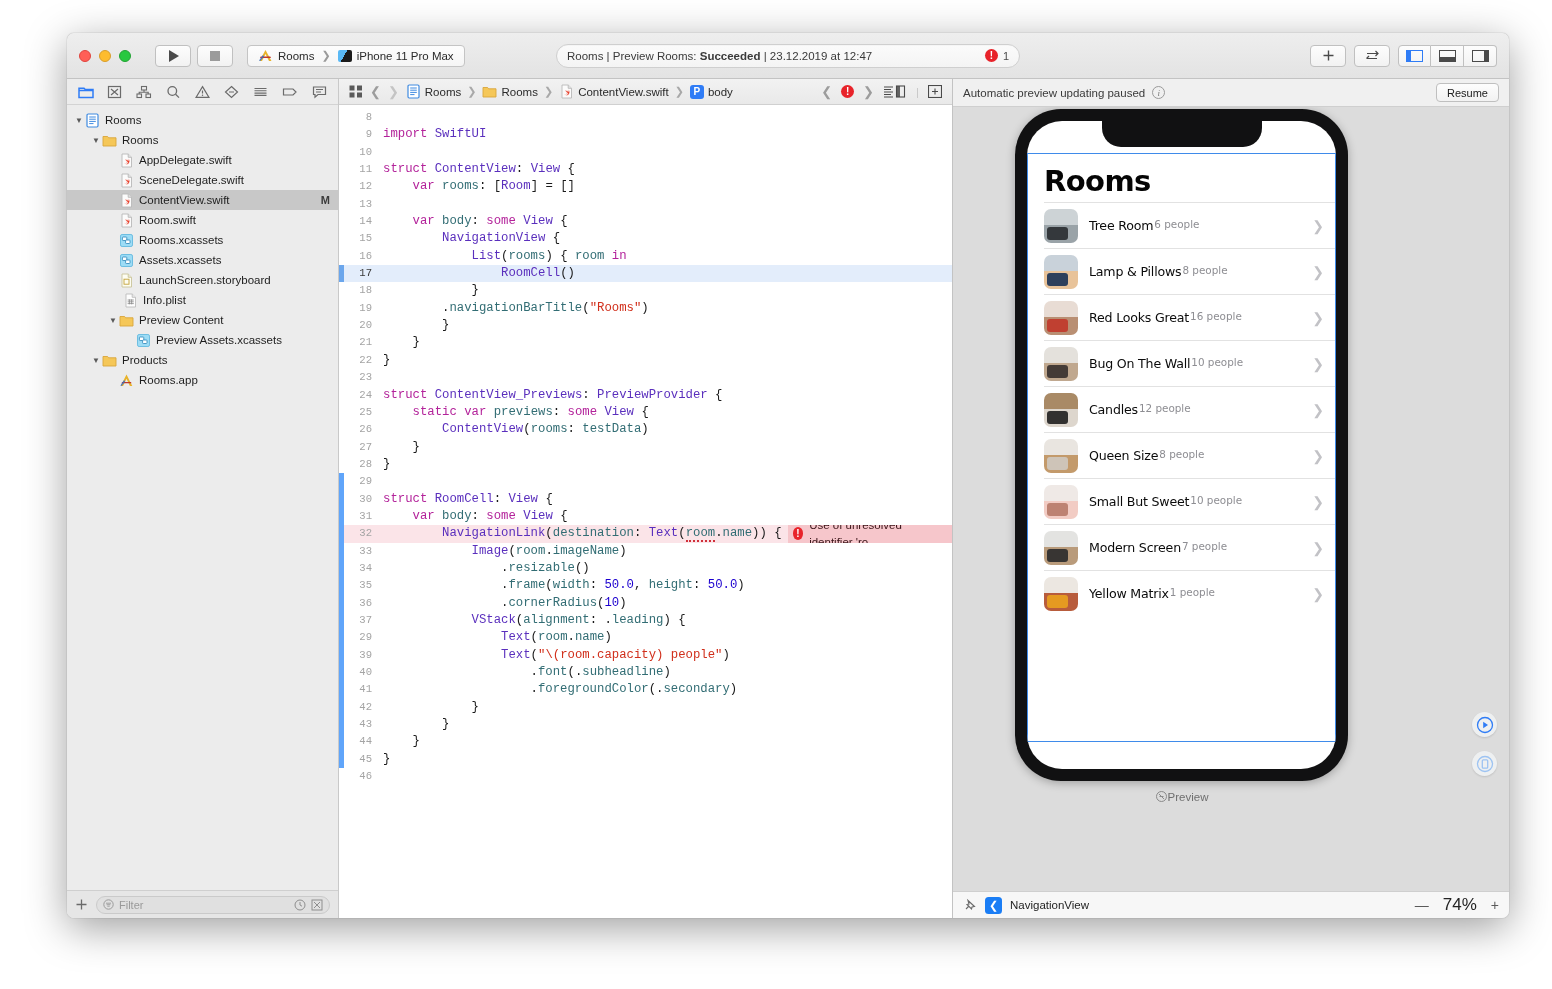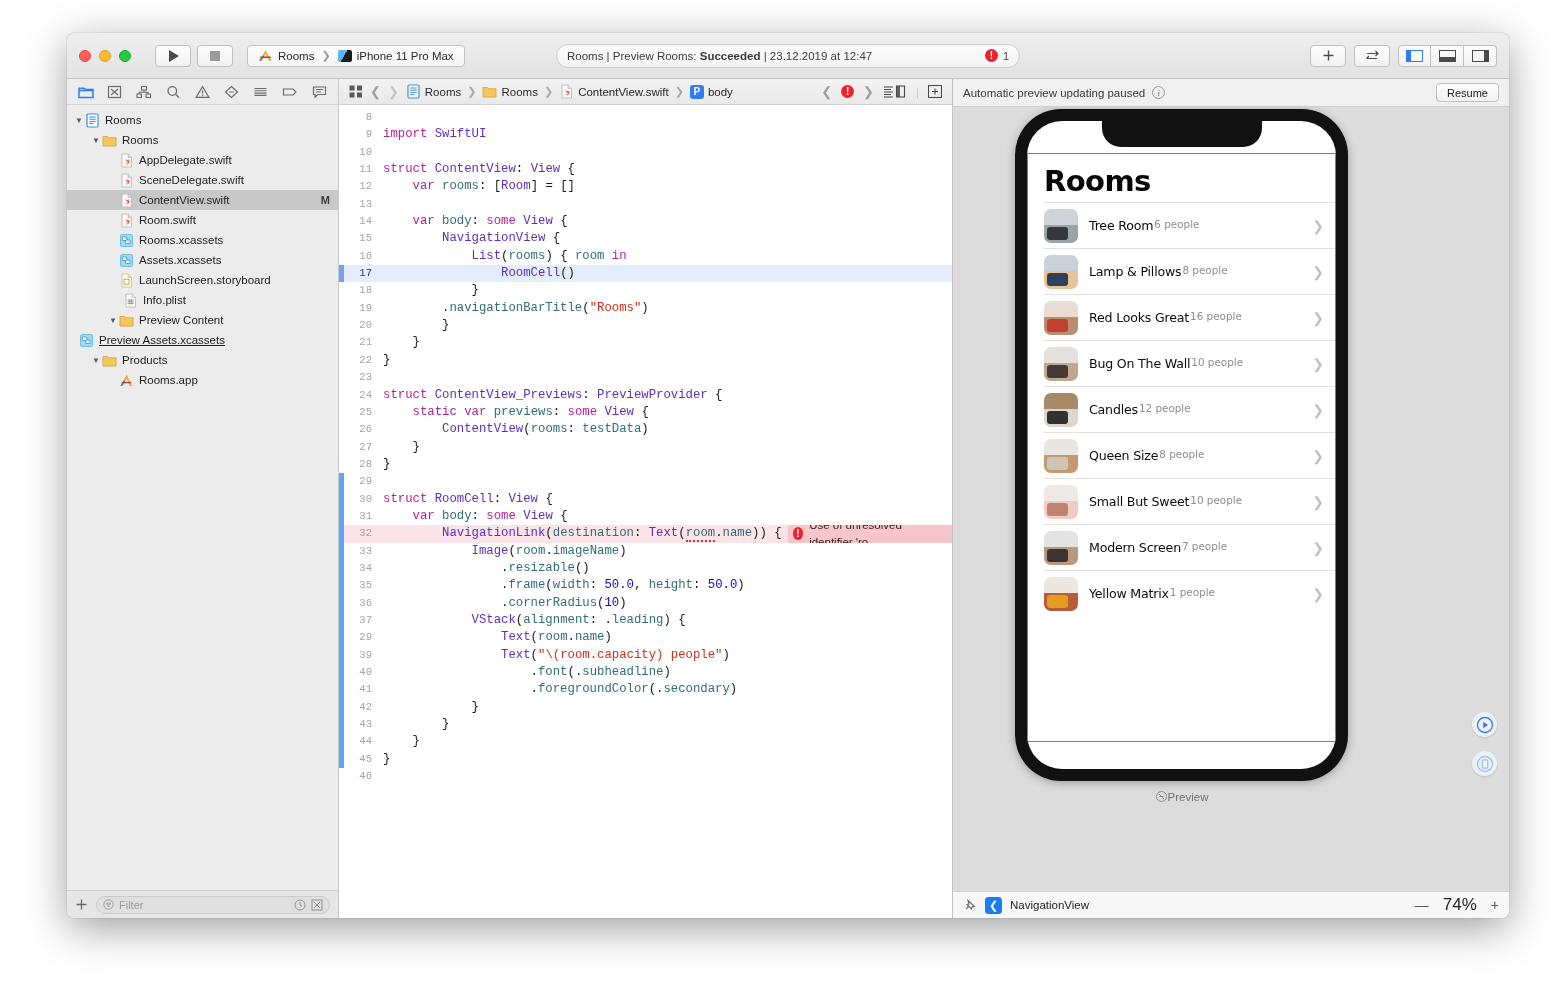--- a/index.html
+++ b/index.html
@@ -601,21 +601,21 @@
             </svg>
             <span>Info.plist</span>
           </div>
           <div class="row" style="padding-left: 40px;">
             <span class="tri">▼</span>
             <svg width="15" height="15" viewBox="0 0 15 15" class="ficon">
               <path d="M1 3.5 h4.6 l1.1 1.3 H14 v8.2 H1 Z" fill="#f5c758" stroke="#d9a63c" stroke-width=".9"></path>
             </svg>
             <span>Preview Content</span>
           </div>
-          <div class="row" style=" text-decoration: underline;">
+          <div class="row" style="padding-left: 57px;">
             <span class="tri"></span>
             <svg width="15" height="15" viewBox="0 0 15 15" class="ficon">
               <rect x="1.5" y="1.5" width="12" height="12" rx="1.6" fill="#9ddcf5" stroke="#63b9df" stroke-width=".9"></rect>
               <rect x="3.4" y="4" width="4.4" height="3.5" rx=".7" fill="#fff" stroke="#3a8fc0" stroke-width=".9"></rect>
               <rect x="6.6" y="7" width="4.4" height="3.5" rx=".7" fill="#fff" stroke="#3a8fc0" stroke-width=".9"></rect>
             </svg>
             <span>Preview Assets.xcassets</span>
           </div>
           <div class="row" style="padding-left: 23px;">
             <span class="tri">▼</span>

